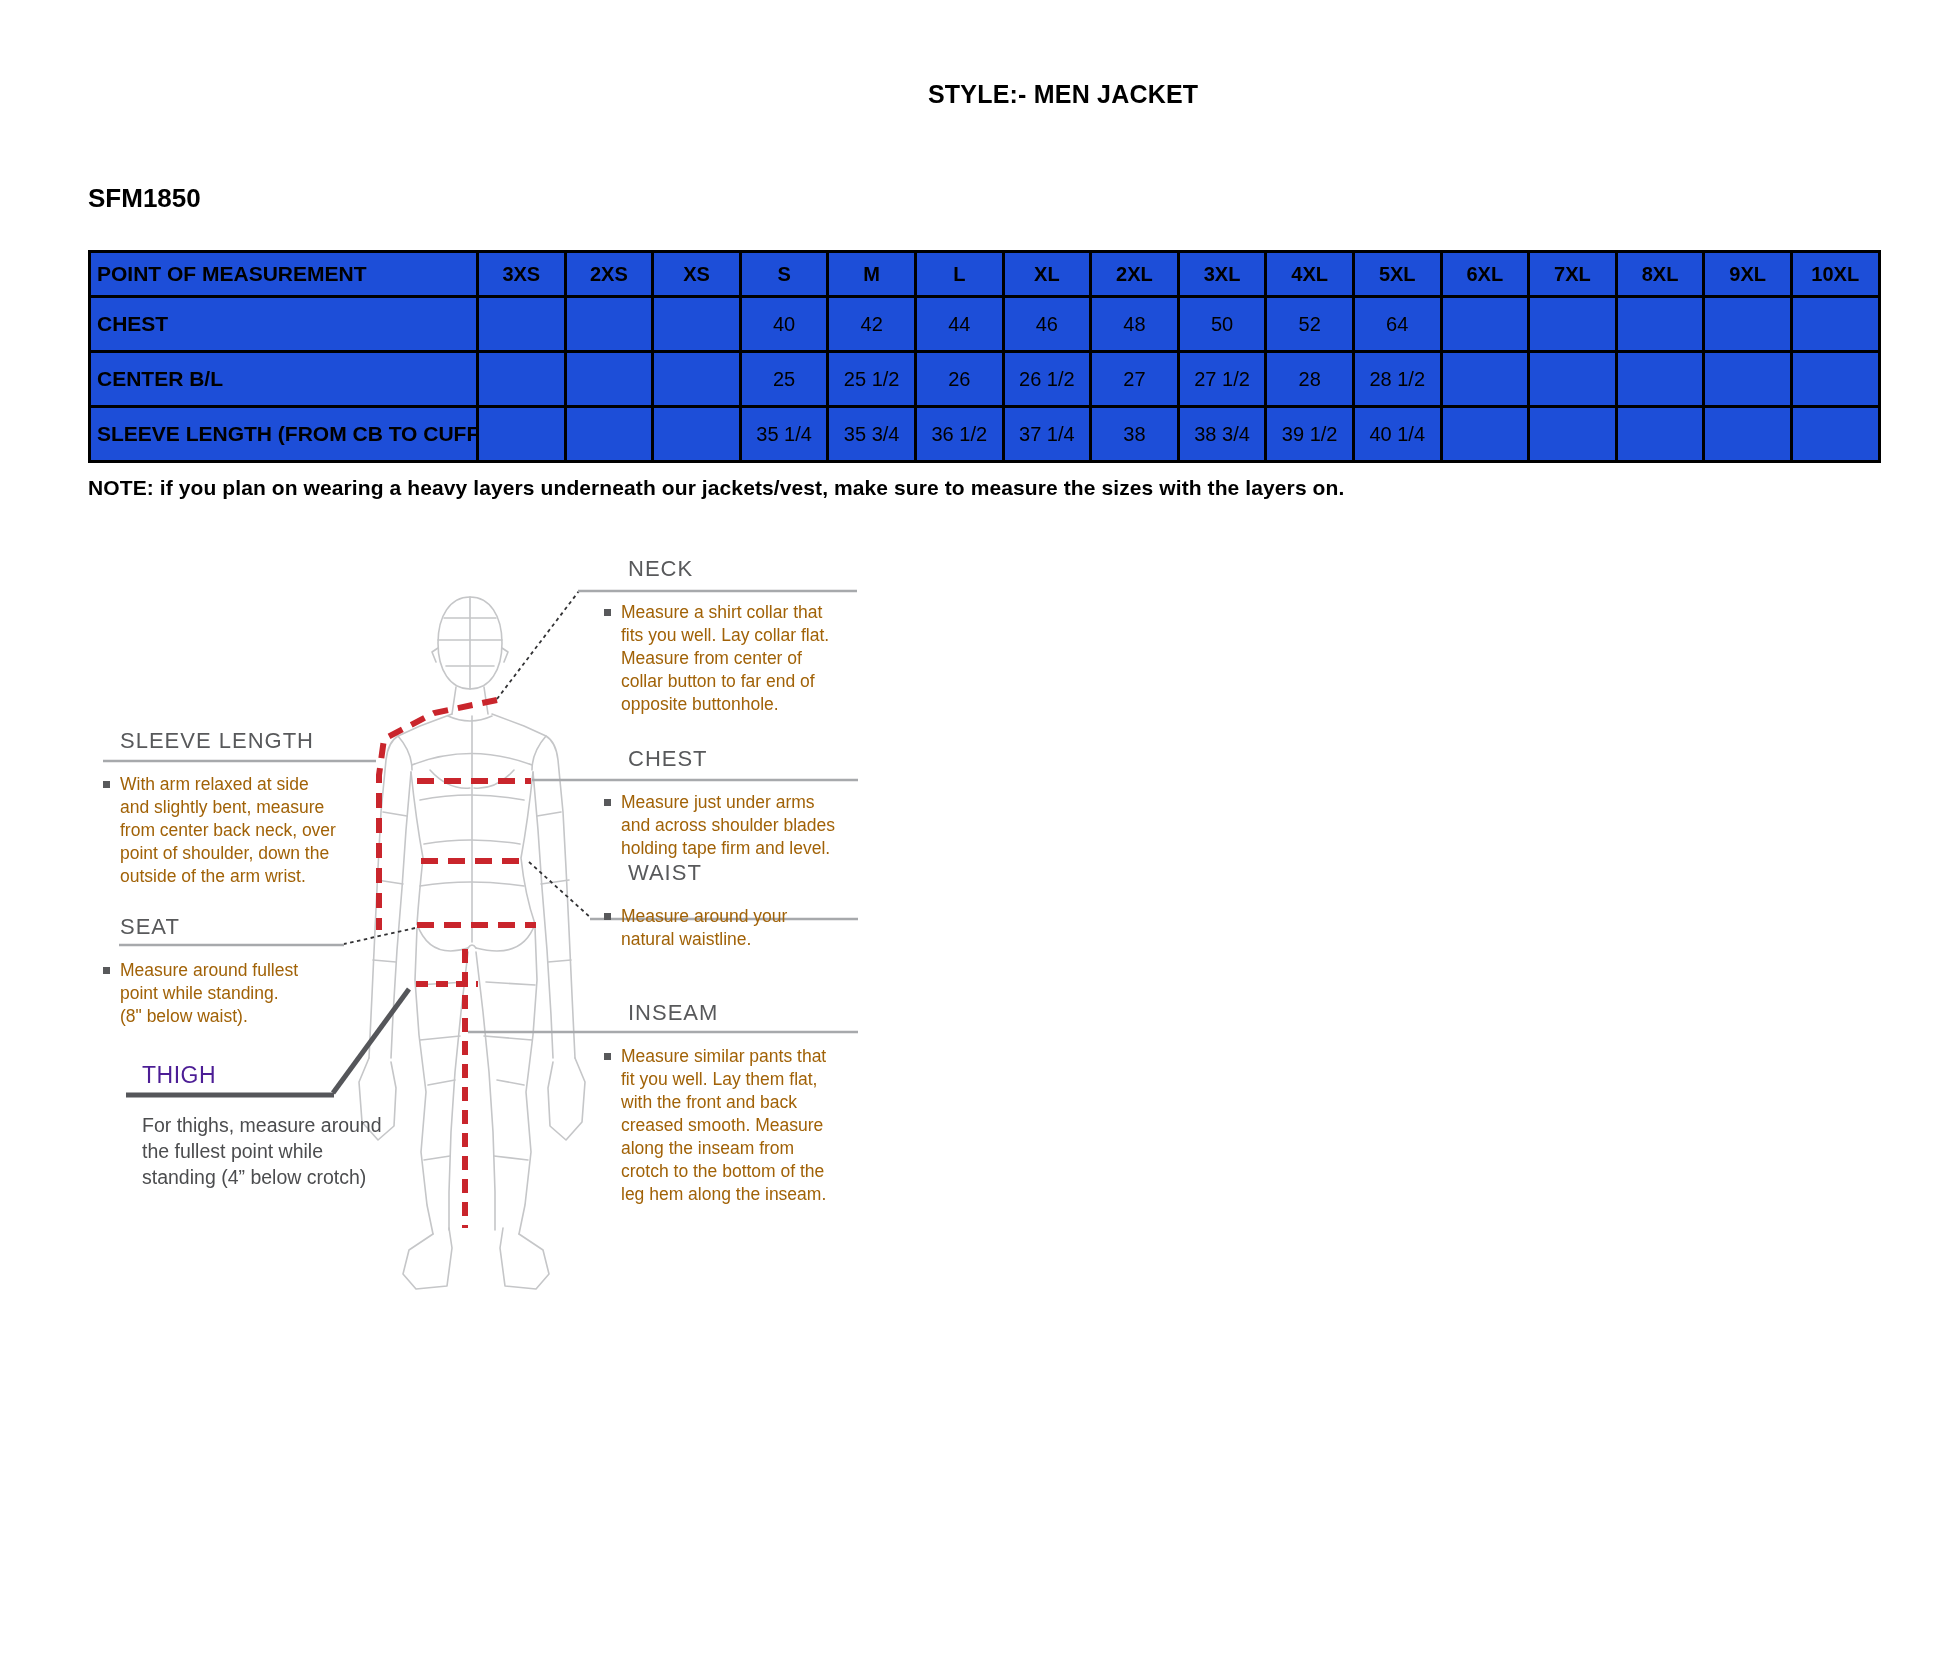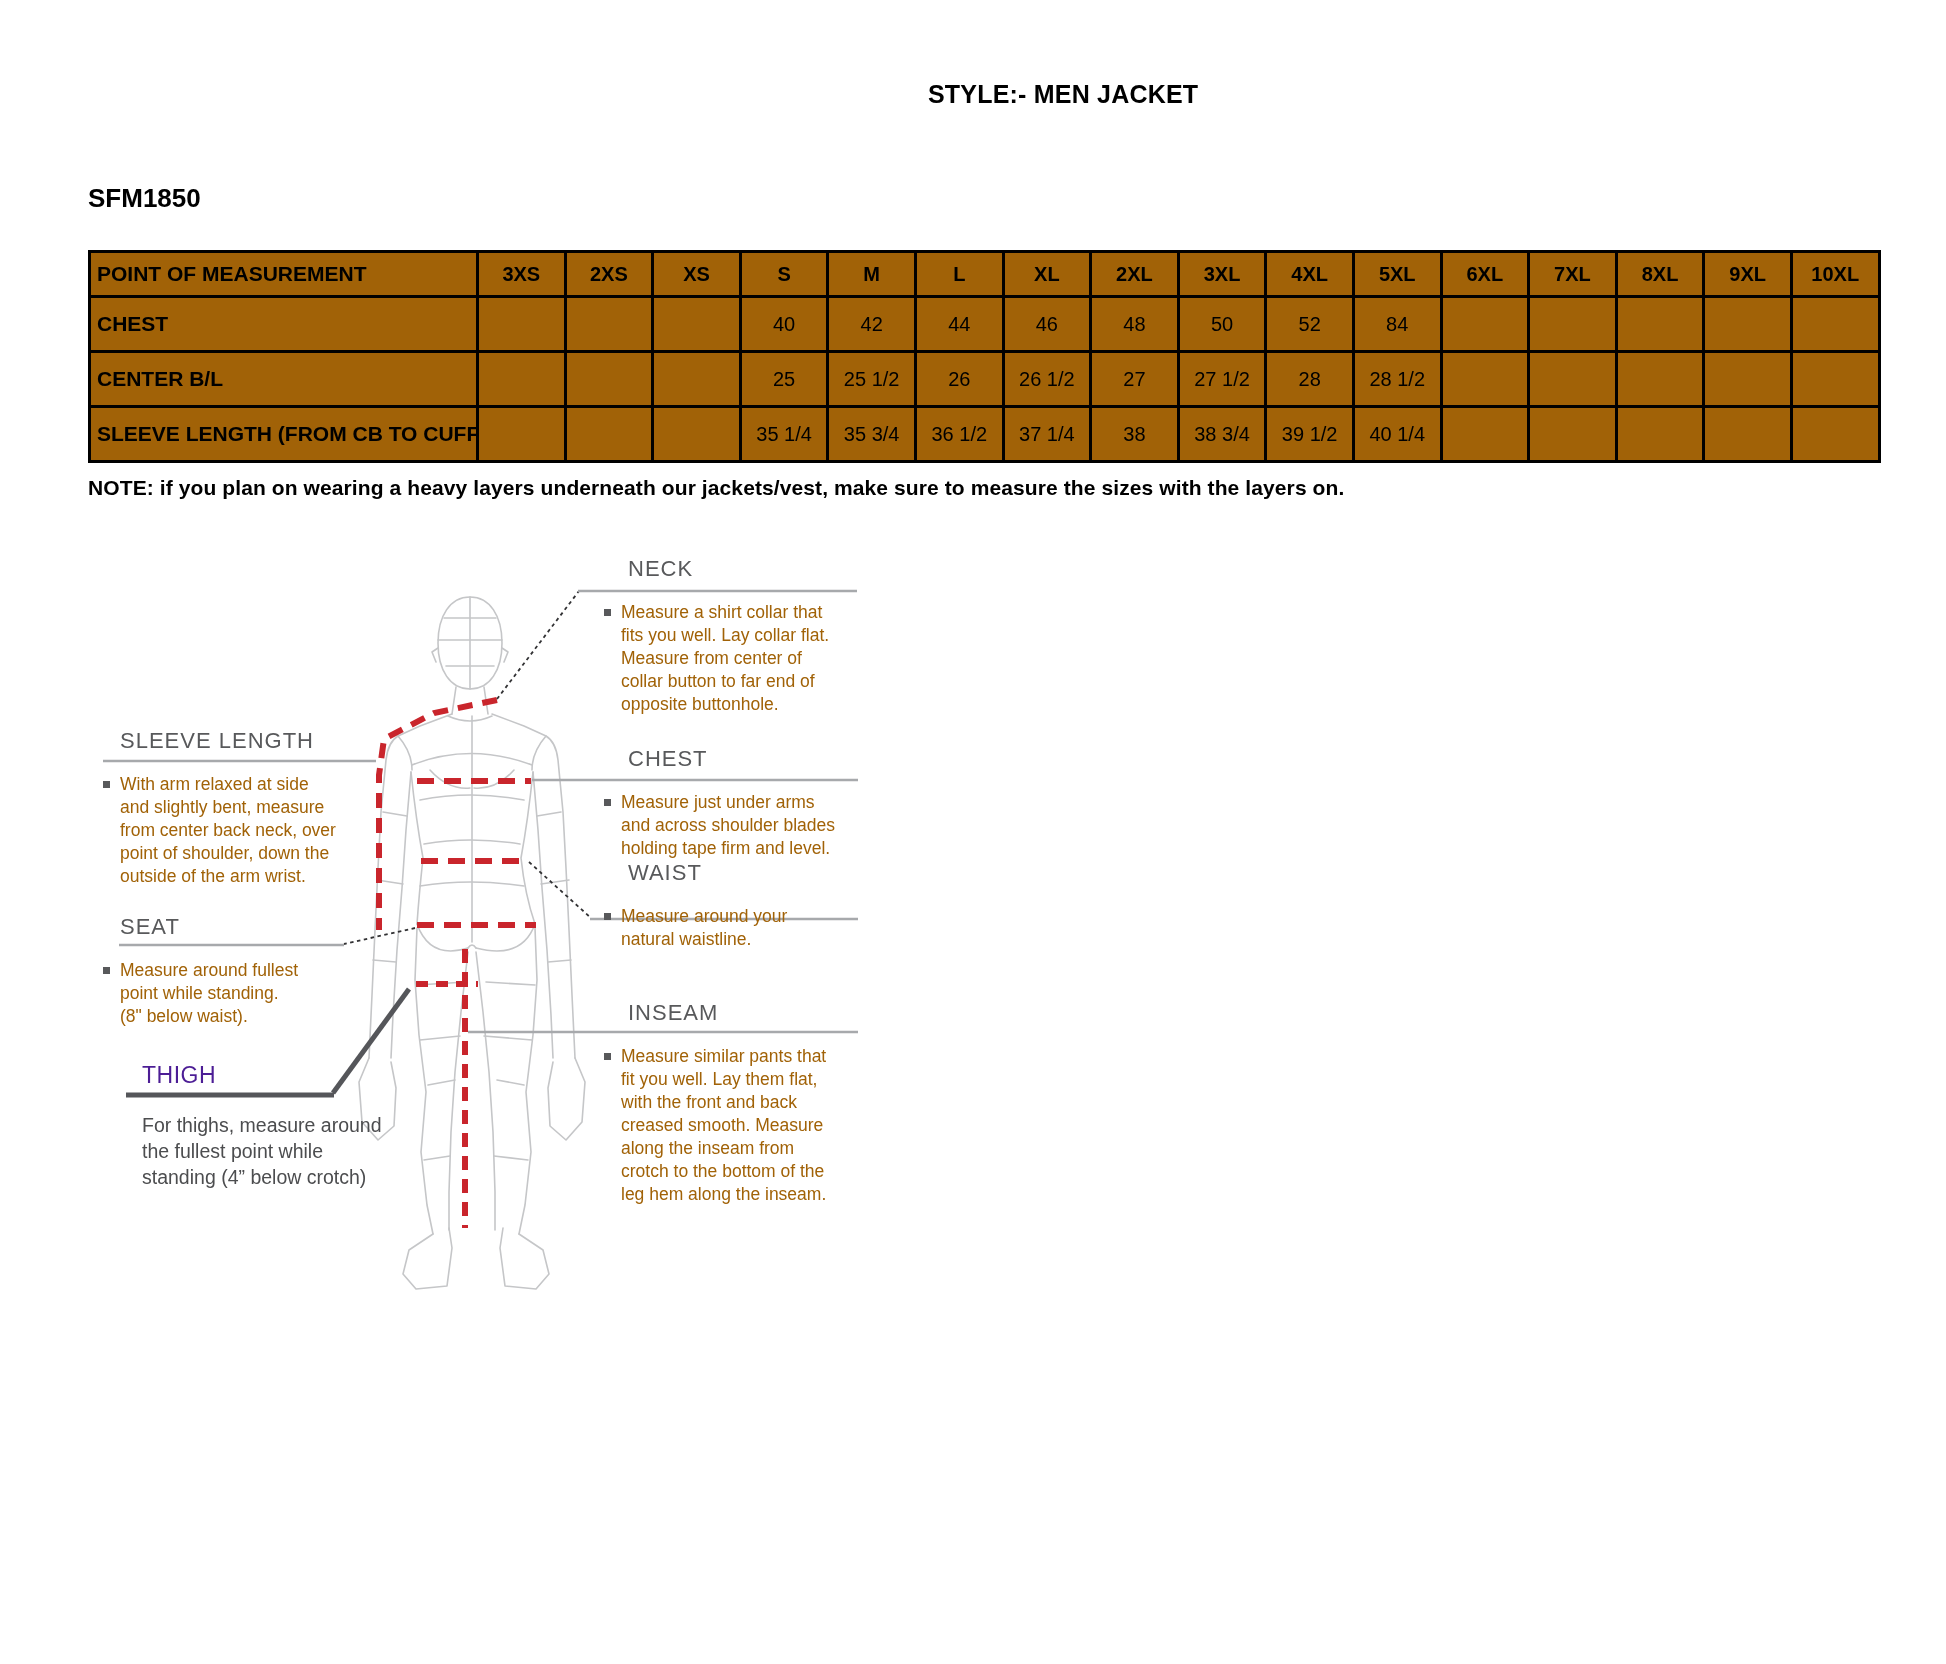--- a/index.html
+++ b/index.html
@@ -8,21 +8,21 @@
     width:1946px;height:1664px;position:relative;overflow:hidden;
     font-family:"Liberation Sans",sans-serif;color:#000;
   }
   .page{position:absolute;inset:0;background:#fff}
 
   .title{position:absolute;left:928px;top:80px;font-size:25px;font-weight:bold;letter-spacing:.2px}
   .style-code{position:absolute;left:88px;top:183px;font-size:26px;font-weight:bold}
 
   table.size-table{
     position:absolute;left:88px;top:250px;width:1790px;
-    border-collapse:collapse;table-layout:fixed;border:3px solid #0ea5e9;background:#a16207;
+    border-collapse:collapse;table-layout:fixed;border:3px solid #0ea5e9;background:#1d4ed8;
   }
   .size-table th,.size-table td{
     border:3px solid #000;text-align:center;vertical-align:middle;
     font-size:20px;white-space:nowrap;overflow:hidden;
   }
   .size-table thead tr{height:45px}
   .size-table tbody tr{height:55px}
   .size-table th{font-weight:bold}
   .size-table th.label-col{text-align:left;padding-left:6px;font-size:21px}
   .size-table td.row-label{text-align:left;padding-left:6px;font-weight:bold;font-size:21px}
@@ -105,21 +105,21 @@
           <td></td>
           <td></td>
           <td></td>
           <td>40</td>
           <td>42</td>
           <td>44</td>
           <td>46</td>
           <td>48</td>
           <td>50</td>
           <td>52</td>
-          <td>84</td>
+          <td>64</td>
           <td></td>
           <td></td>
           <td></td>
           <td></td>
           <td></td>
         </tr>
         <tr>
           <td class="row-label">CENTER B/L</td>
           <td></td>
           <td></td>

